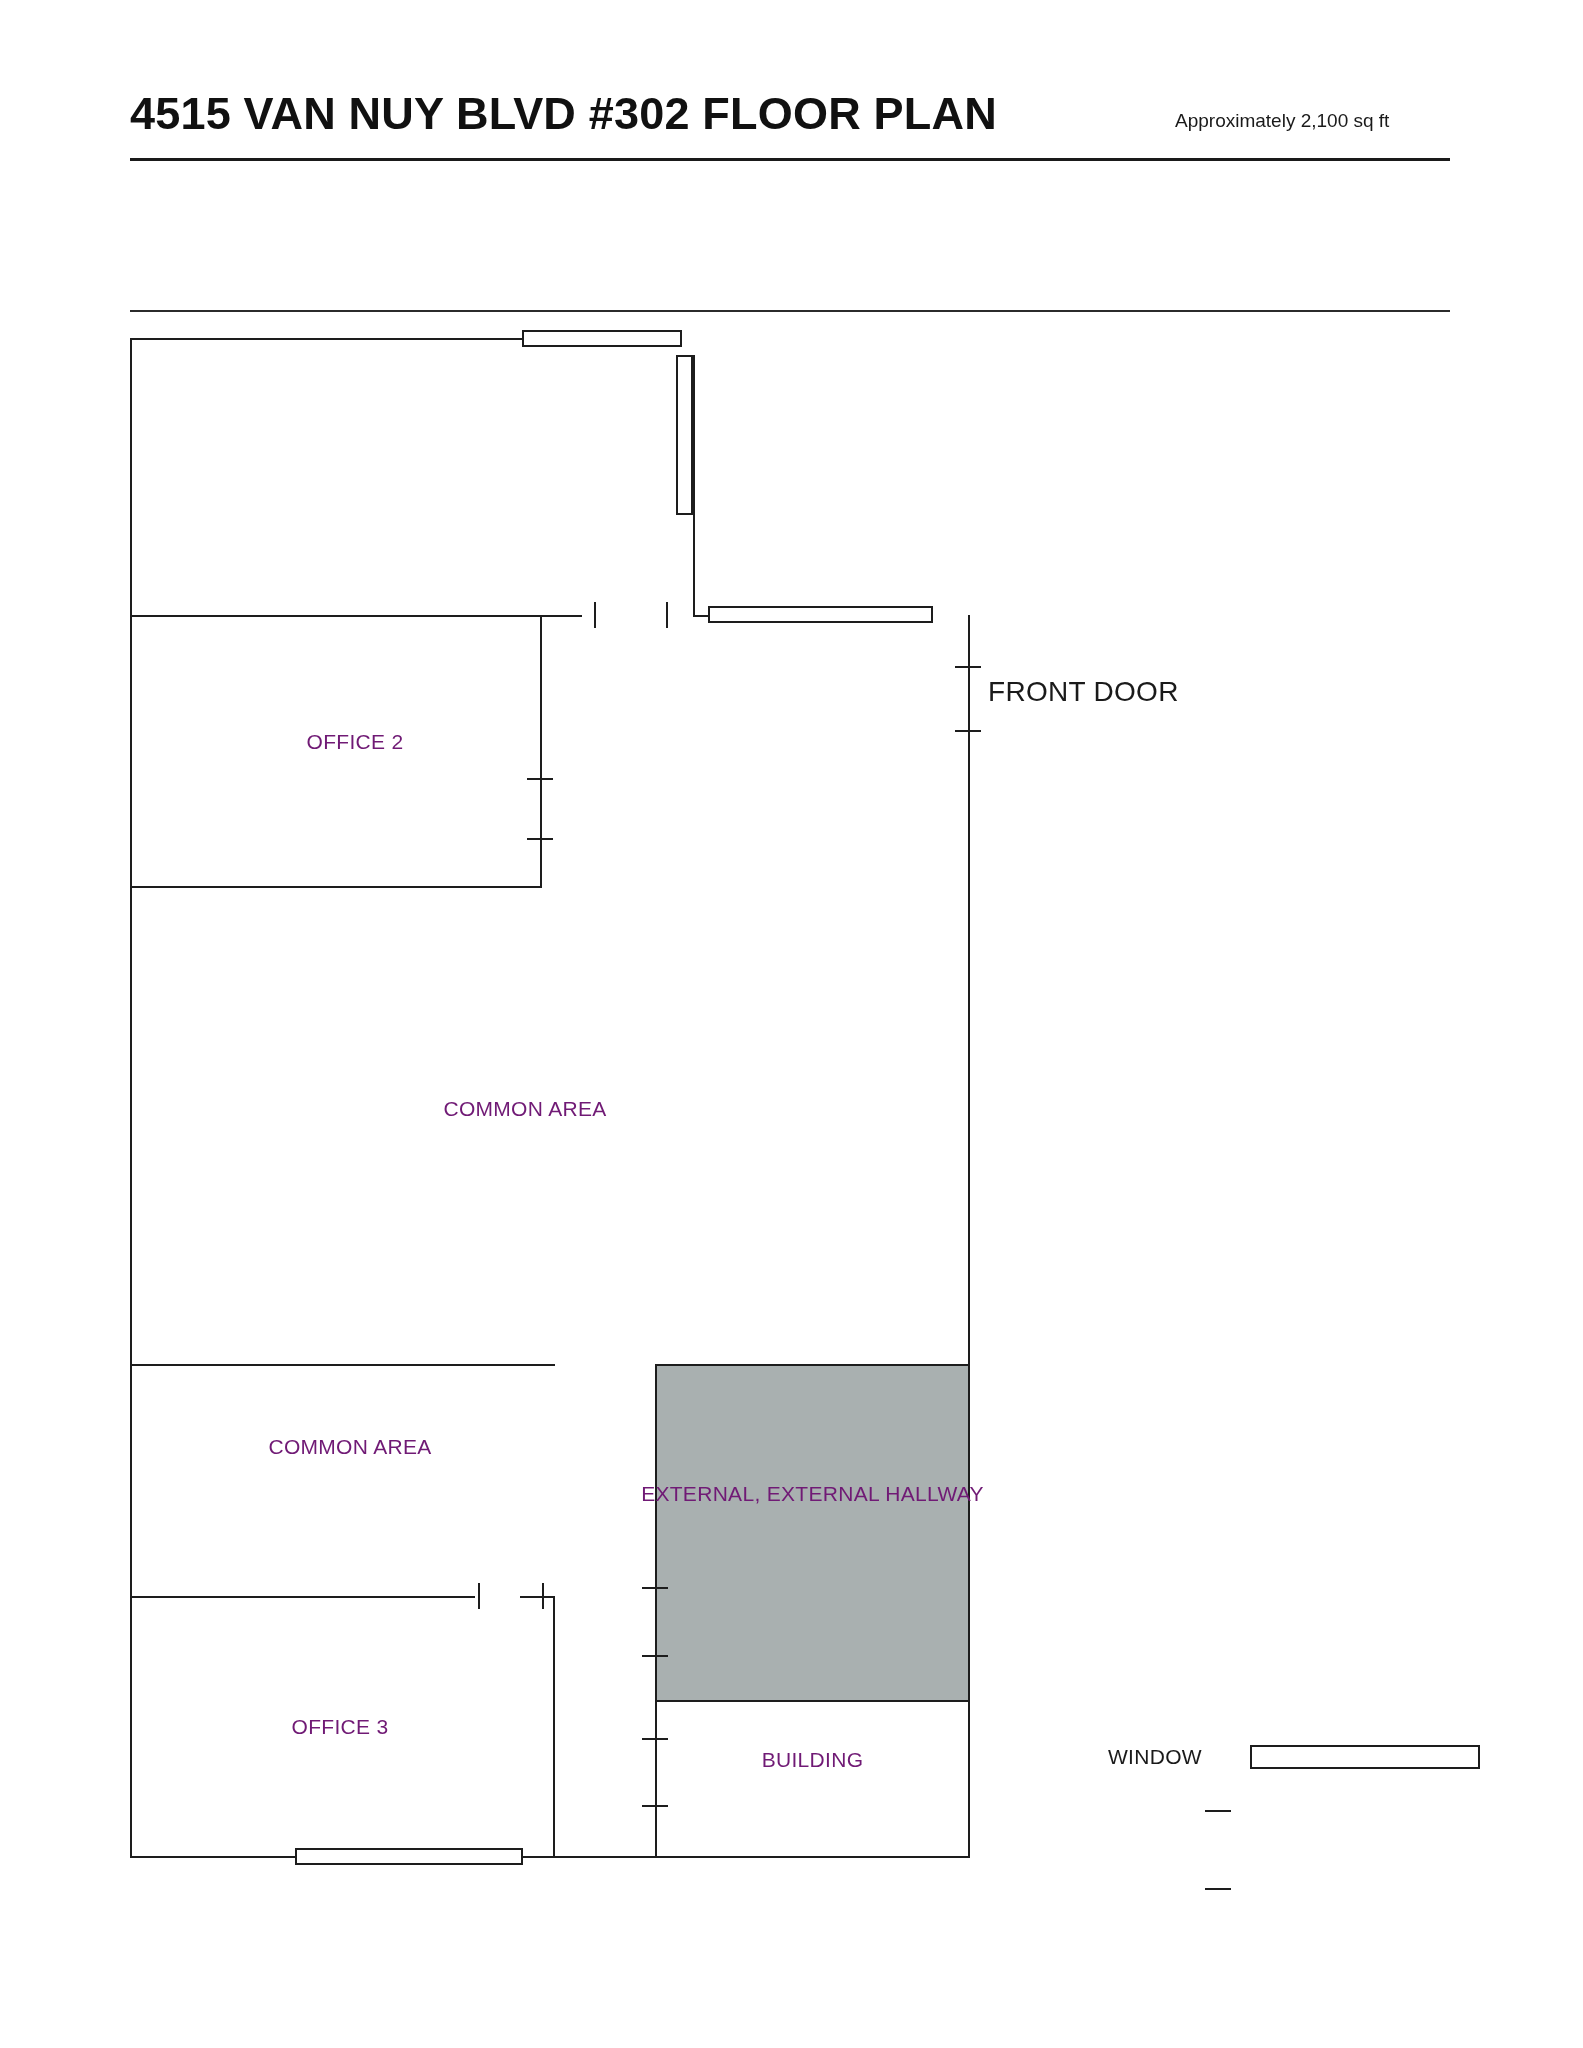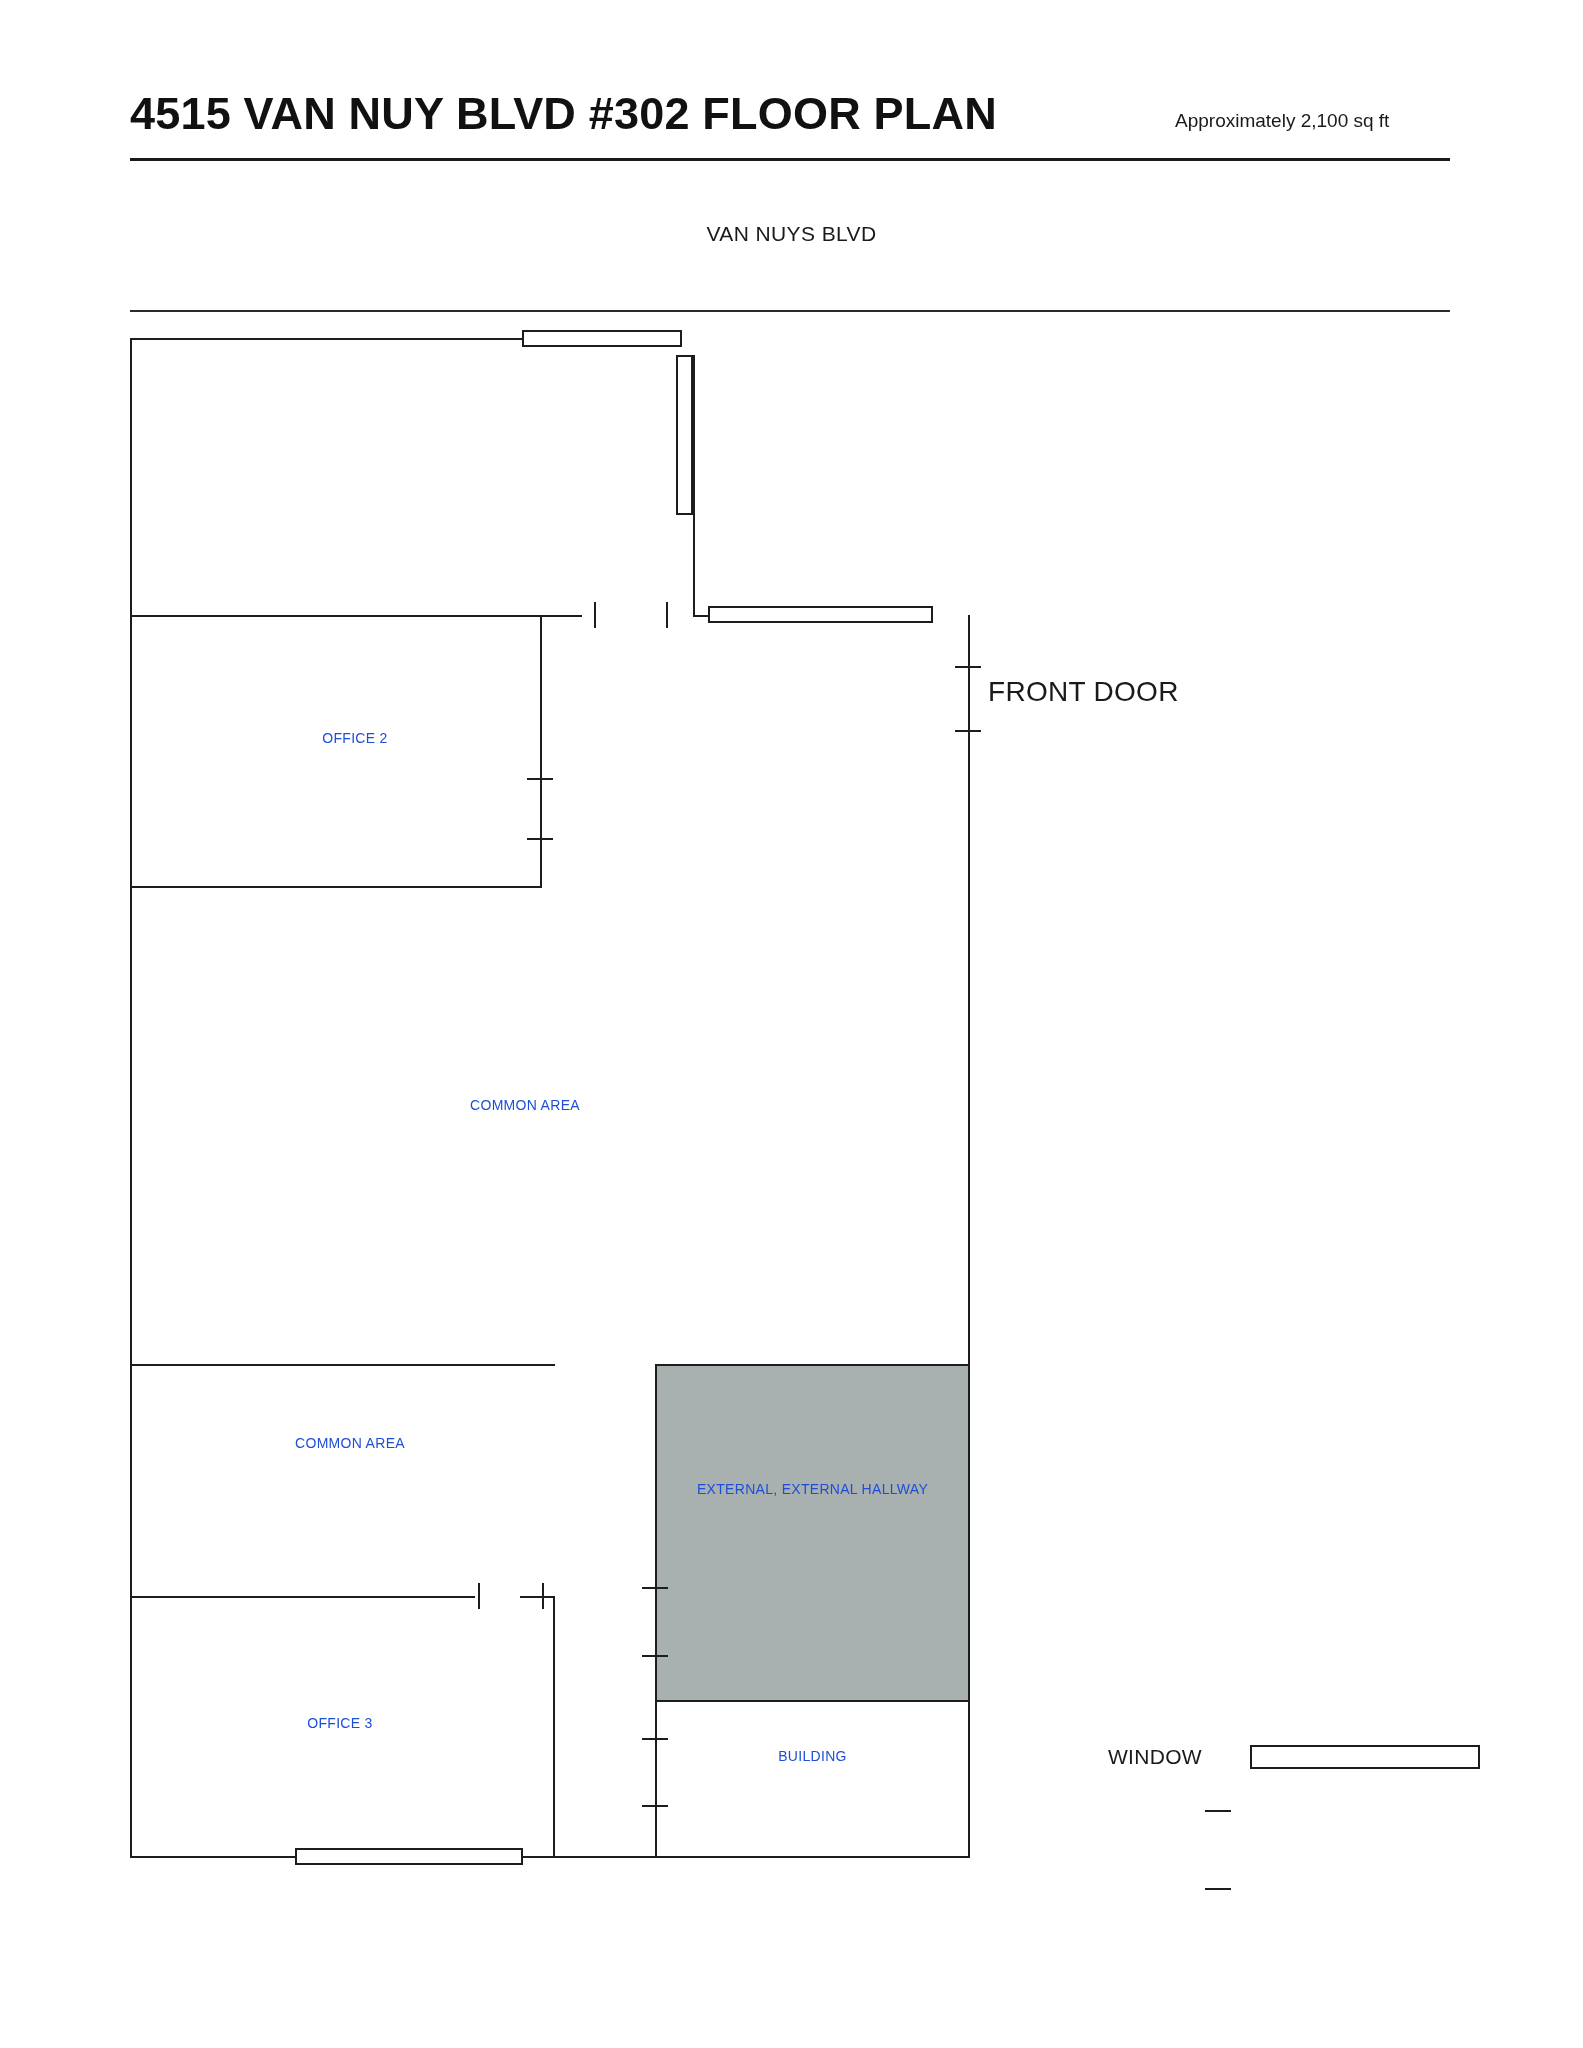--- a/index.html
+++ b/index.html
@@ -79,24 +79,24 @@
   .tick-v { width: 2px; height: 26px; }
   .tick-h { height: 2px; width: 26px; }
   .window {
     position: absolute;
     border: 2px solid #1d1d1d;
     background: #ffffff;
     box-sizing: border-box;
   }
   .room-label {
     position: absolute;
-    font-size: 14px;
+    font-size: 21px;
     letter-spacing: 0.3px;
     text-align: center;
-    color: #1d4ed8;
+    color: #701a75;
     white-space: nowrap;
   }
   .room-label.two-line { white-space: normal; line-height: 1.3; }
   #hallway-fill {
     position: absolute;
     background: #a9b0b0;
   }
   #front-door-label {
     position: absolute;
     font-size: 28px;
@@ -128,21 +128,20 @@
 </style>
 </head>
 <body>
 
 <div id="page">
 
   <div id="header-title">4515 VAN NUY BLVD #302  FLOOR PLAN</div>
   <div id="header-area">Approximately 2,100 sq ft</div>
   <div id="header-rule"></div>
 
-  <div id="street-label">VAN NUYS BLVD</div>
   <div id="street-line"></div>
 
   <div class="wall wall-h" style="left:130px; top:338px; width:395px;"></div>
 
   <div class="window" style="left:522px; top:330px; width:160px; height:17px;"></div>
 
   <div class="wall wall-v" style="left:130px; top:338px; height:1520px;"></div>
 
   <div class="window" style="left:676px; top:355px; width:17px; height:160px;"></div>
 

